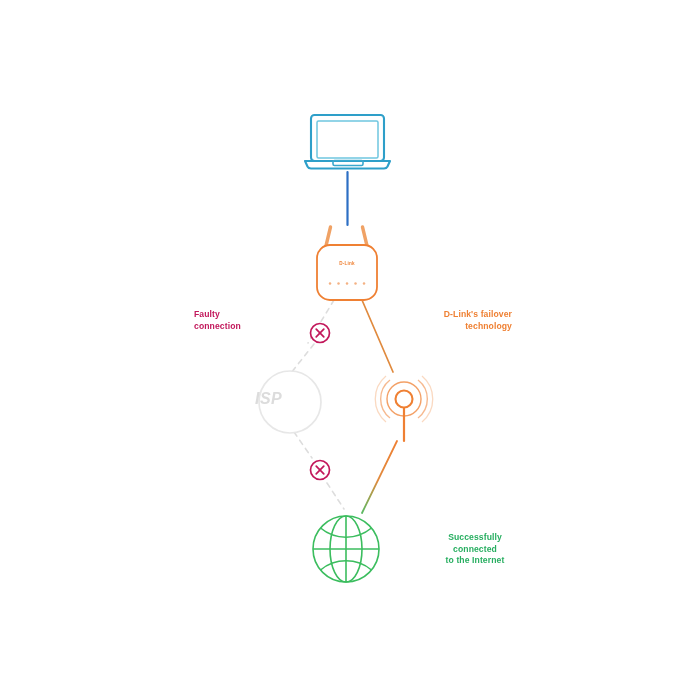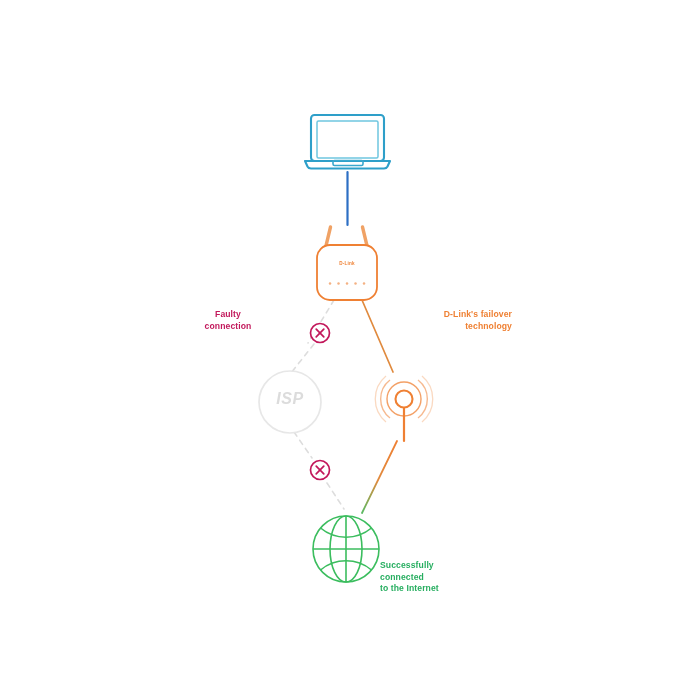--- a/index.html
+++ b/index.html
@@ -28,47 +28,46 @@
   .label {
     position: absolute;
     font-family: "Liberation Sans", sans-serif;
     font-weight: bold;
     font-size: 8.6px;
     line-height: 11.5px;
     letter-spacing: 0.1px;
     white-space: pre-line;
   }
   #label-faulty {
-    left: 183px;
+    left: 194px;
     top: 309px;
     width: 90px;
-    text-align: center;
+    text-align: left;
     color: #c2185b;
   }
   #label-failover {
     left: 402px;
     top: 309px;
     width: 110px;
     text-align: right;
     color: #ef8033;
   }
   #label-success {
-    left: 380px;
+    left: 420px;
     top: 532px;
     width: 110px;
-    text-align: left;
+    text-align: center;
     color: #27ae60;
-    margin-top: 28px;
   }
   #label-isp {
     position: absolute;
     left: 255px;
     top: 390px;
     width: 70px;
-    text-align: center;
+    text-align: left;
     font-family: "Liberation Sans", sans-serif;
     font-style: italic;
     font-weight: bold;
     font-size: 16px;
     color: #dcdcdc;
     letter-spacing: 0.5px;
   }
   #label-router-brand {
     position: absolute;
     left: 318px;

